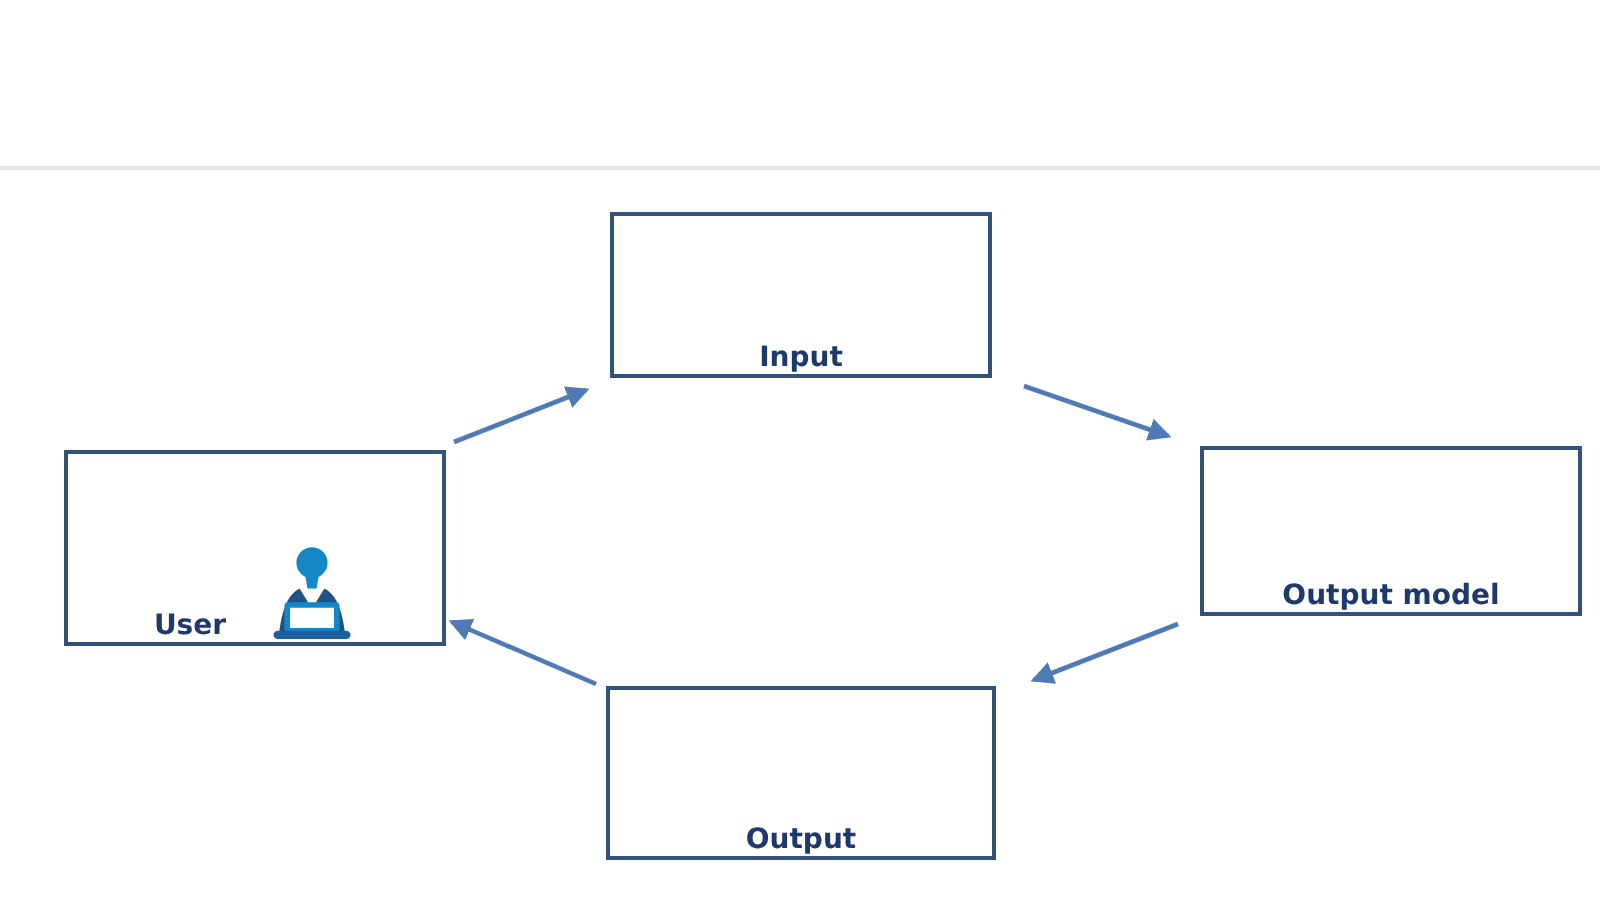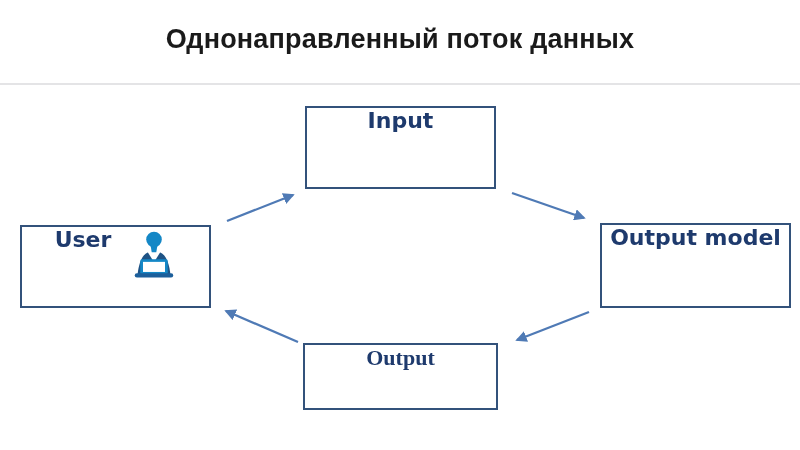--- a/index.html
+++ b/index.html
@@ -29,40 +29,39 @@
   }
 
   .arrows { position: absolute; top: 0; left: 0; pointer-events: none; }
 
   .node {
     position: absolute;
     box-sizing: border-box;
     background: #ffffff;
     border: 2px solid #33527b;
     display: flex;
-    align-items: flex-start;
+    align-items: flex-end;
     justify-content: center;
     font-family: "DejaVu Sans", "Liberation Sans", sans-serif;
     font-weight: bold;
-    font-size: 22px;
+    font-size: 14px;
     color: #1e3a6d;
   }
   .node-input  { left: 305px; top: 106px; width: 191px; height: 83px; }
-  .node-user   { left: 20px;  top: 225px; width: 191px; height: 83px; gap: 21px; }
+  .node-user   { left: 32px;  top: 225px; width: 191px; height: 98px; gap: 21px; }
   .node-domain { left: 600px; top: 223px; width: 191px; height: 85px; }
-  .node-output { left: 303px; top: 343px; width: 195px; height: 67px; font-family: Liberation Serif, serif; }
+  .node-output { left: 303px; top: 343px; width: 195px; height: 87px; }
 
   .user-icon { display: block; margin-top: 4px; }
 </style>
 </head>
 <body>
 
 <div class="stage">
 
-  <div class="title">Однонаправленный поток данных</div>
   <div class="divider"></div>
 
   <svg class="arrows" width="800" height="450" viewBox="0 0 800 450">
     <defs>
       <marker id="ah" markerWidth="5" markerHeight="5" refX="4.2" refY="2.5" orient="auto">
         <path d="M0,0 L5,2.5 L0,5 Z" fill="#4f7ab5"></path>
       </marker>
     </defs>
     <line x1="227" y1="221" x2="293" y2="195" stroke="#4f7ab5" stroke-width="2.3" marker-end="url(#ah)"></line>
     <line x1="512" y1="193" x2="584" y2="218" stroke="#4f7ab5" stroke-width="2.3" marker-end="url(#ah)"></line>

